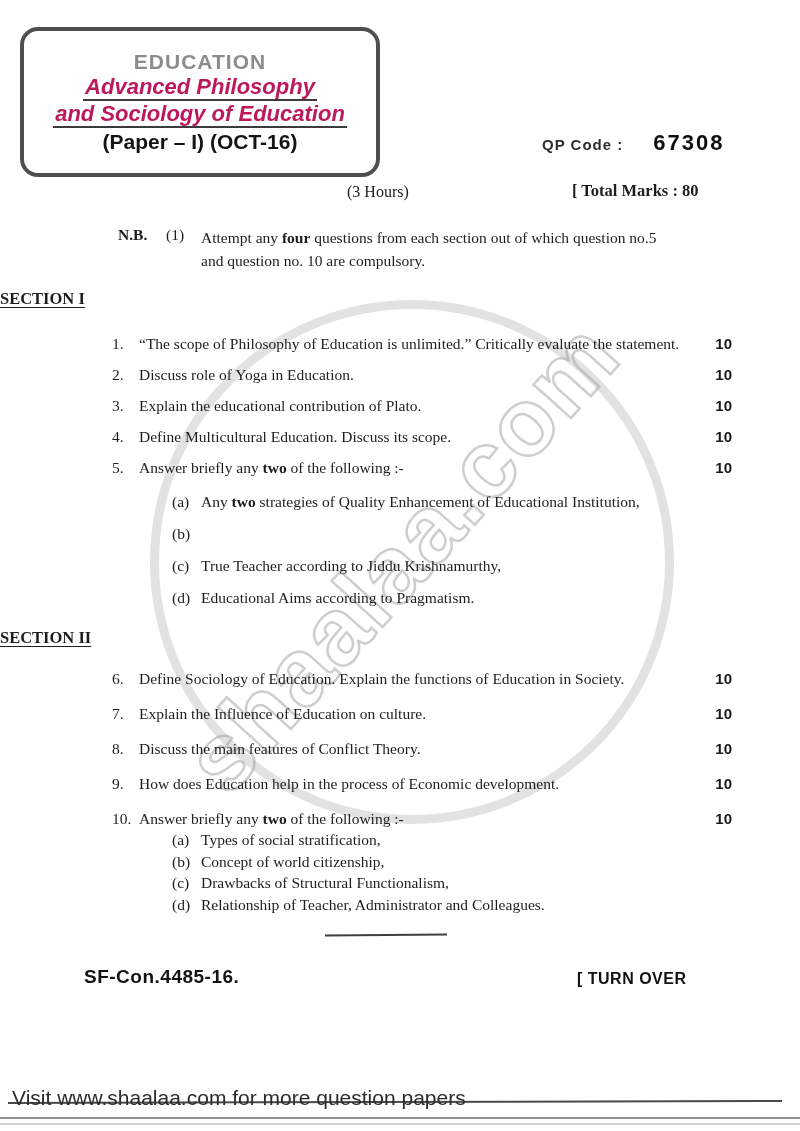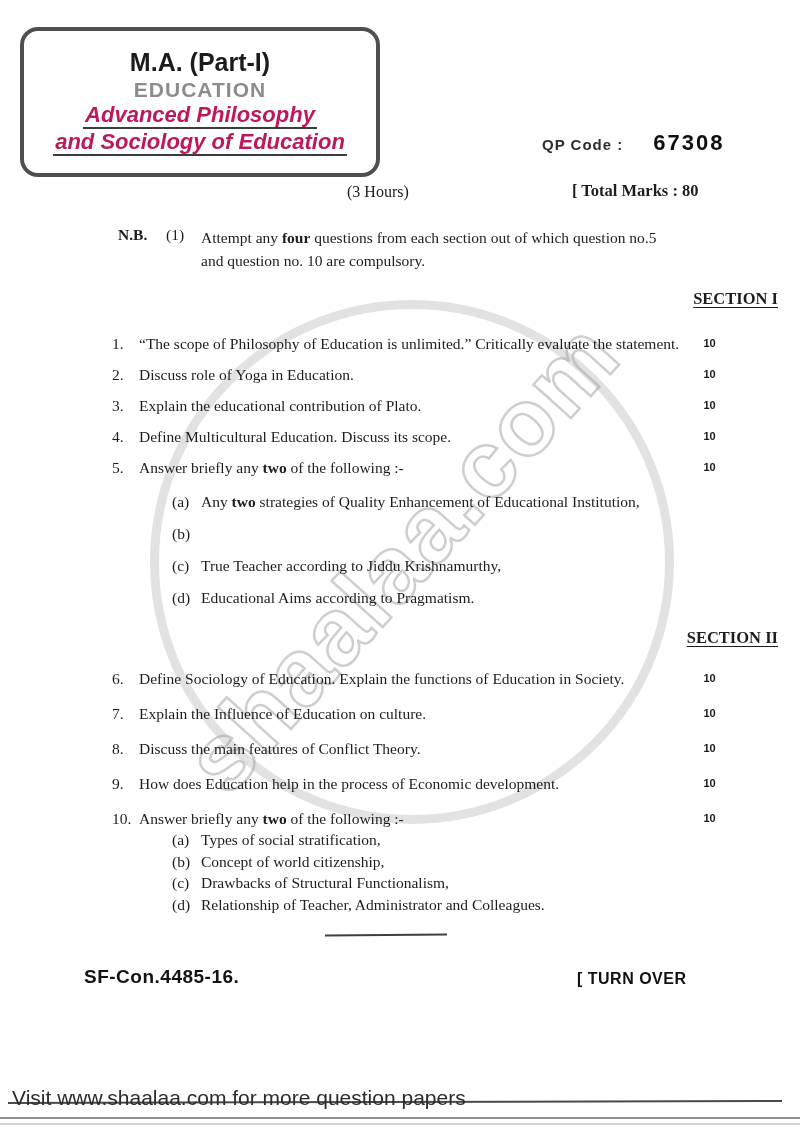--- a/index.html
+++ b/index.html
@@ -53,39 +53,39 @@
   .qp .qvalue{font-size:22px;font-weight:bold;color:#0f0f0f;margin-left:30px;letter-spacing:2px;}
   .hours{position:absolute;left:347px;top:183px;font-size:16px;z-index:2;}
   .tmarks{position:absolute;left:572px;top:181px;font-size:16.5px;font-weight:bold;z-index:2;}
   
   .nb{position:absolute;left:118px;top:226px;display:flex;z-index:2;font-size:15.5px;}
   .nb .nblabel{font-weight:bold;width:48px;}
   .nb .nbnum{width:35px;}
   .nb .nbtext{line-height:23px;white-space:nowrap;}
   
   .sect{
-    position:absolute;left:0;width:778px;text-align:right;z-index:2;
+    position:absolute;left:0;width:778px;text-align:left;z-index:2;
     font-size:16.5px;font-weight:bold;
     text-decoration:underline;text-underline-offset:3px;
   }
   .sect1{top:289px;}
   .sect2{top:628px;}
   
   .qblock{position:absolute;left:112px;width:620px;z-index:2;font-size:15.5px;}
   .qb1{top:333px;}
   .qb2{top:668px;}
   .qrow{display:flex;line-height:21px;}
   .qb1 .qrow{margin-bottom:10px;}
   .qb2 .qrow{margin-bottom:14px;}
   .qb2 .qrow.last{margin-bottom:0;margin-top:7px;}
   .qnum{width:27px;flex:0 0 27px;}
   .qtext{flex:1;white-space:nowrap;overflow:visible;}
   .qmarks{
-    width:45px;flex:0 0 45px;text-align:center;
-    font-family:"Liberation Sans", sans-serif;font-weight:bold;font-size:11px;color:#1a1a1a;
+    width:45px;flex:0 0 45px;text-align:right;
+    font-family:"Liberation Sans", sans-serif;font-weight:bold;font-size:15px;color:#1a1a1a;
   }
   .subs{margin:13px 0 0 60px;}
   .qb1 .subs .srow{line-height:21px;margin-bottom:11px;display:flex;white-space:nowrap;}
   .qb2 .subs{margin:0 0 0 60px;}
   .qb2 .subs .srow{line-height:21.5px;margin-bottom:0;display:flex;white-space:nowrap;}
   .slabel{width:29px;flex:0 0 29px;}
   b.inb{font-weight:bold;}
   
   .divider{position:absolute;left:325px;top:934px;width:122px;height:0;border-top:2px solid #3f3f3f;z-index:2;transform:rotate(-0.4deg);}
   .turnover{
@@ -106,24 +106,24 @@
 </style>
 </head>
 <body>
 
 <div class="page">
 
   <div class="wm-circle"></div>
   <div class="wm-text">shaalaa.com</div>
 
   <div class="hbox">
-    <div class="l1">M.A. (Part-I)</div>
     <div class="l2">EDUCATION</div>
     <div class="l3">Advanced Philosophy</div>
     <div class="l4">and Sociology of Education</div>
+    <div class="l5">(Paper – I) (OCT-16)</div>
   </div>
 
   <div class="qp">
     <span class="qlabel">QP Code :</span>
     <span class="qvalue">67308</span>
   </div>
 
   <div class="hours">(3 Hours)</div>
   <div class="tmarks">[ Total Marks : 80</div>
 

